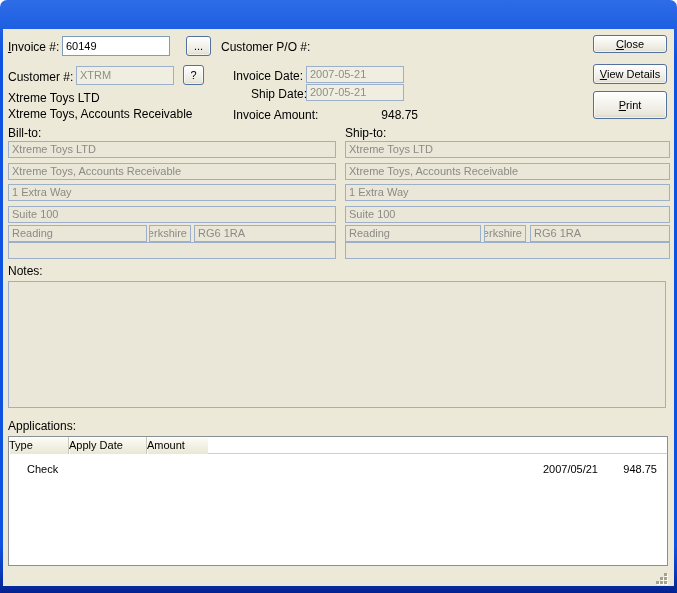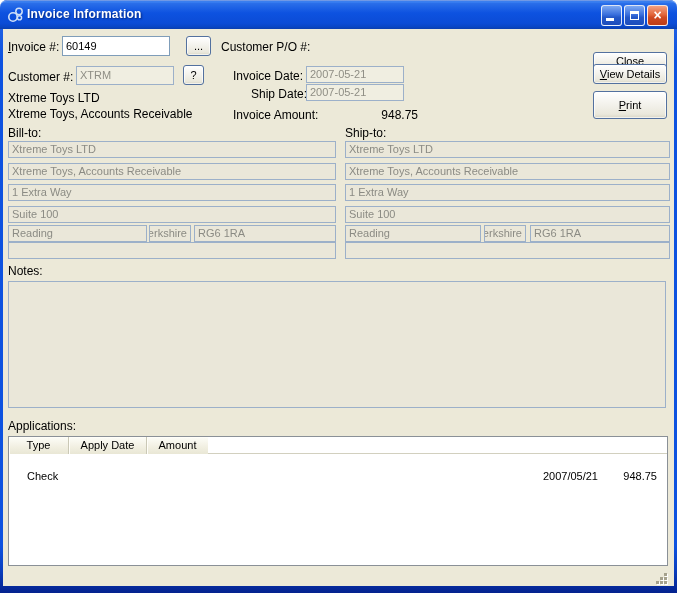--- a/index.html
+++ b/index.html
@@ -57,61 +57,44 @@
   .notes-box {
     position:absolute; left:8px; top:281px; width:658px; height:127px;
     border:1px solid #9cb0c9; background:#eae7d9; font-size:11px; color:#555;
   }
   .apps-table {
     position:absolute; left:8px; top:436px; width:660px; height:130px;
     border:1px solid #8a9097; background:#fff; overflow:hidden;
   }
   .thead { display:flex; height:17px; border-bottom:1px solid #d2d0bf; }
   .th {
-    height:17px; line-height:16px; font-size:11px; text-align:center; color:#000;
+    height:17px; line-height:16px; font-size:11px; text-align:left; color:#000;
     background:linear-gradient(180deg,#fdfdf8 0%,#f1efe1 60%,#e9e7d5 100%);
     border-right:1px solid #cac8b6; box-shadow: inset 1px 1px 0 #fffef8;
   }
   .th:last-child { border-right:none; }
   .grow { flex:1 1 auto; }
-  .trow { display:flex; height:15px; margin-top:15px;justify-content:flex-end; }
+  .trow { display:flex; height:15px; margin-top:8px;justify-content:flex-end; }
   .td { font-size:11px; line-height:15px; color:#000; white-space:nowrap; overflow:hidden; }
   .td.right { text-align:right; }
   .grip { position:absolute; left:653px; top:571px; width:16px; height:15px; }
 </style>
 </head>
 <body>
 
 <div class="window">
 
-  <div class="titlebar">
-    <svg class="app-icon" viewBox="0 0 17 17">
-      <circle cx="6" cy="11" r="4.2" fill="none" stroke="#cfe0f8" stroke-width="1.6"></circle>
-      <circle cx="12" cy="5.5" r="3.2" fill="none" stroke="#cfe0f8" stroke-width="1.5"></circle>
-      <circle cx="12.5" cy="11.8" r="2.1" fill="none" stroke="#cfe0f8" stroke-width="1.4"></circle>
-    </svg>
-    <span class="win-title">Invoice Information</span>
-    <div class="winbtn" style="left:601px">
-      <span class="glyph-min"></span>
-    </div>
-    <div class="winbtn" style="left:624px">
-      <span class="glyph-max"></span>
-    </div>
-    <div class="winbtn closewin" style="left:647px">
-      <span class="glyph-close">×</span>
-    </div>
-  </div>
 
   <div class="content-bg"></div>
 
   <div class="lbl" style="left:8px; top:40px"><span class="mn">I</span><span>nvoice #:</span></div>
   <input class="tinput" style="left: 62px; top: 36px; width: 108px; height: 20px;" value="60149">
   <div class="xpbtn" style="left:186px; top:36px; width:25px; height:20px">...</div>
   <div class="lbl" style="left:221px; top:40px">Customer P/O #:</div>
-  <div class="xpbtn" style="left:593px; top:52px; width:74px; height:18px">
+  <div class="xpbtn" style="left:593px; top:35px; width:74px; height:18px">
       <span><span class="mn">C</span><span>lose</span></span>
     </div>
 
   <div class="lbl" style="left:8px; top:70px">Customer #:</div>
   <div class="dinput" style="left:76px; top:66px; width:98px; height:19px; line-height:15px">XTRM</div>
   <div class="xpbtn" style="left:183px; top:65px; width:21px; height:20px">?</div>
 
   <div class="lbl right" style="left:200px; top:69px; width:103px">Invoice Date:</div>
   <div class="dinput" style="left:306px; top:66px; width:98px; height:17px">2007-05-21</div>
   <div class="xpbtn" style="left:593px; top:64px; width:74px; height:20px">

